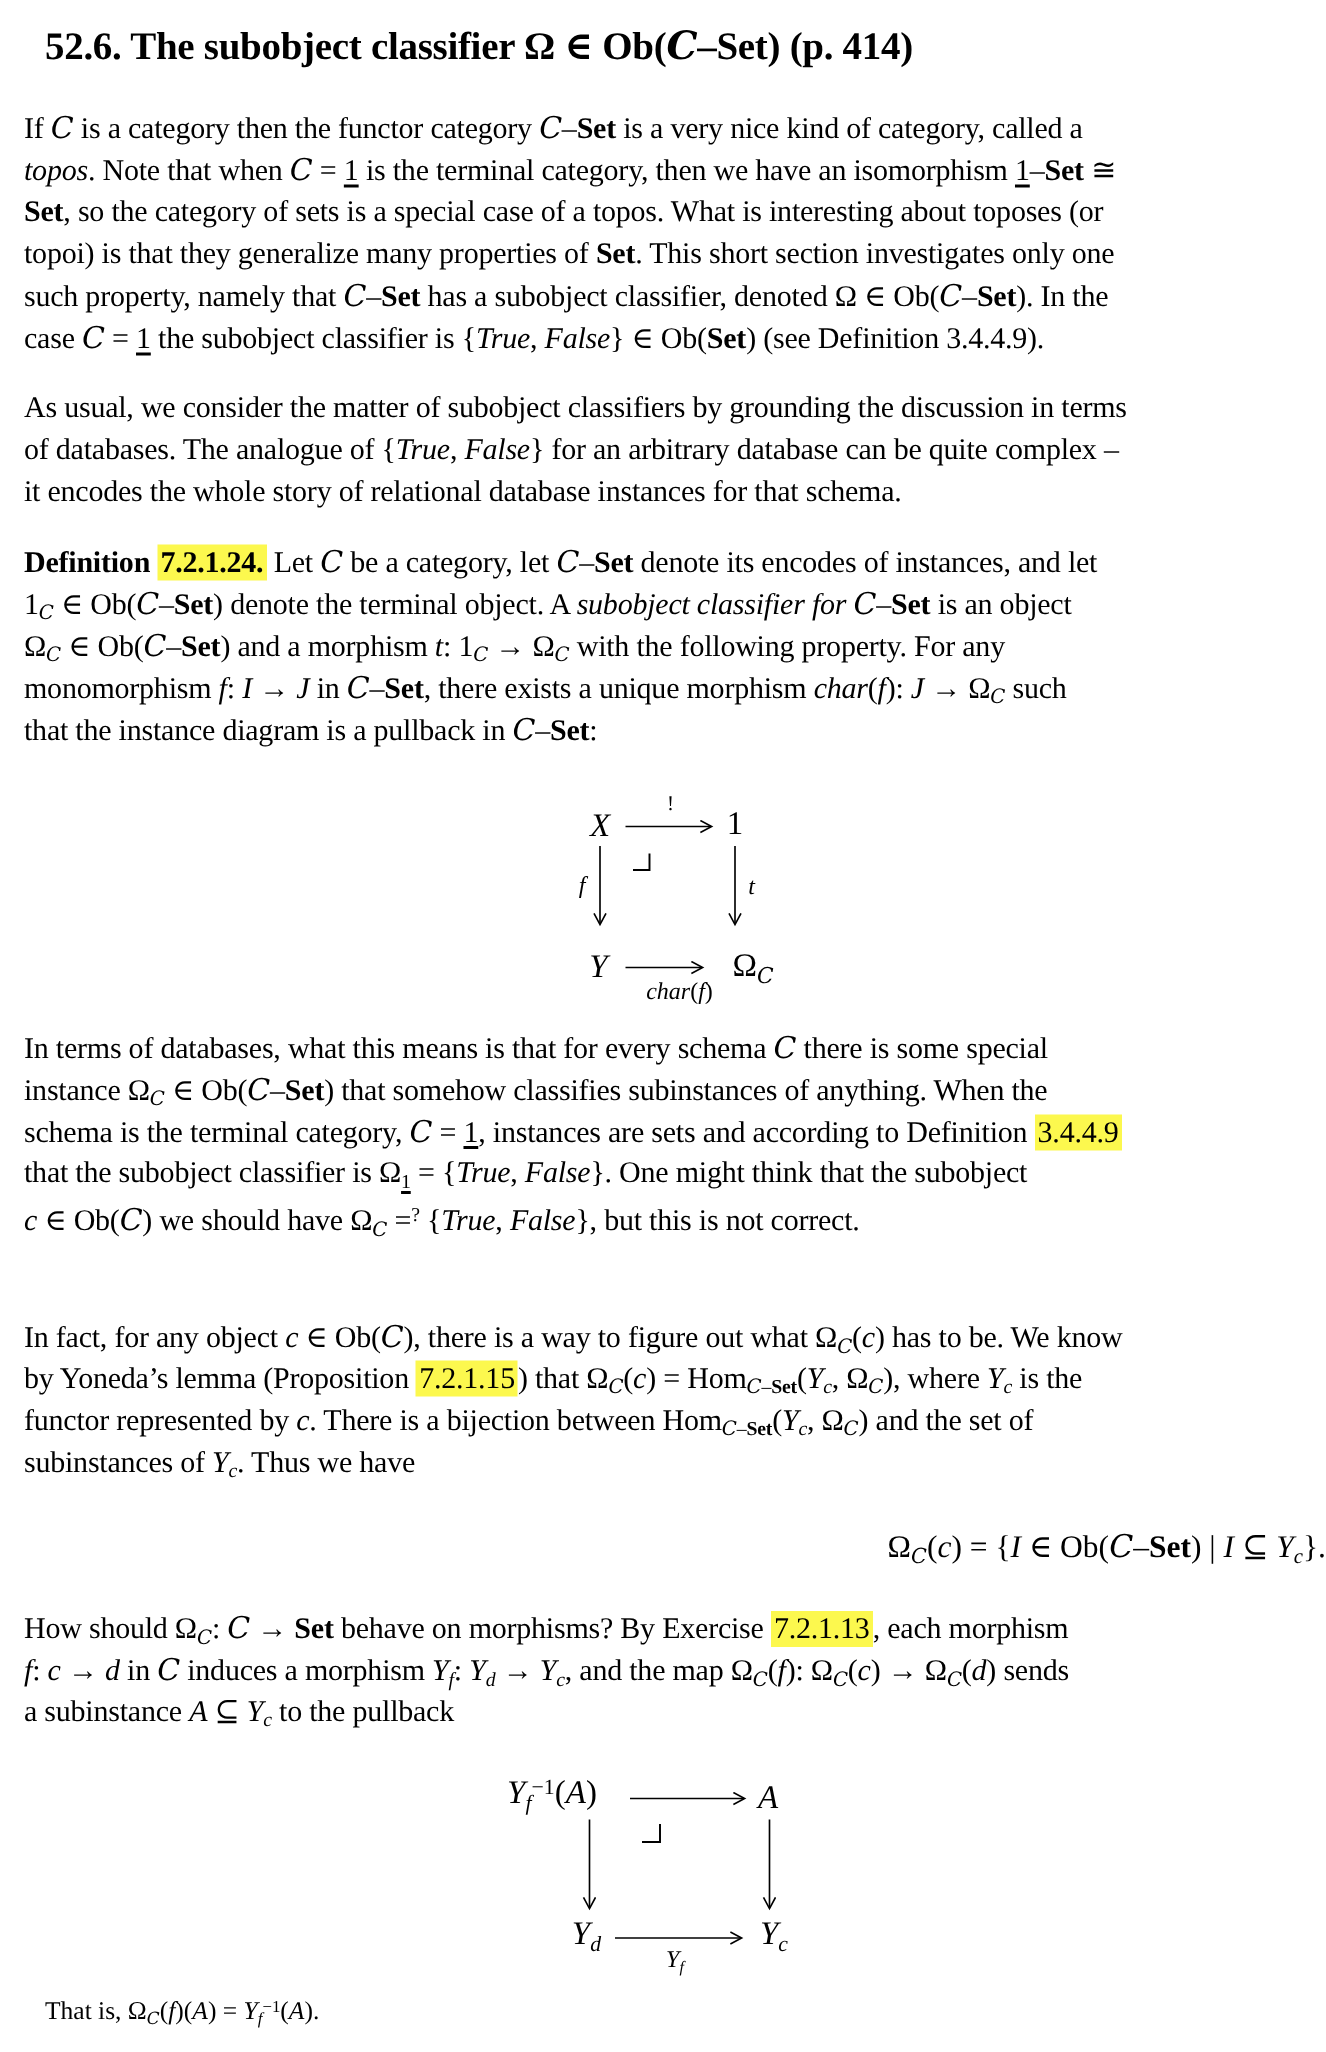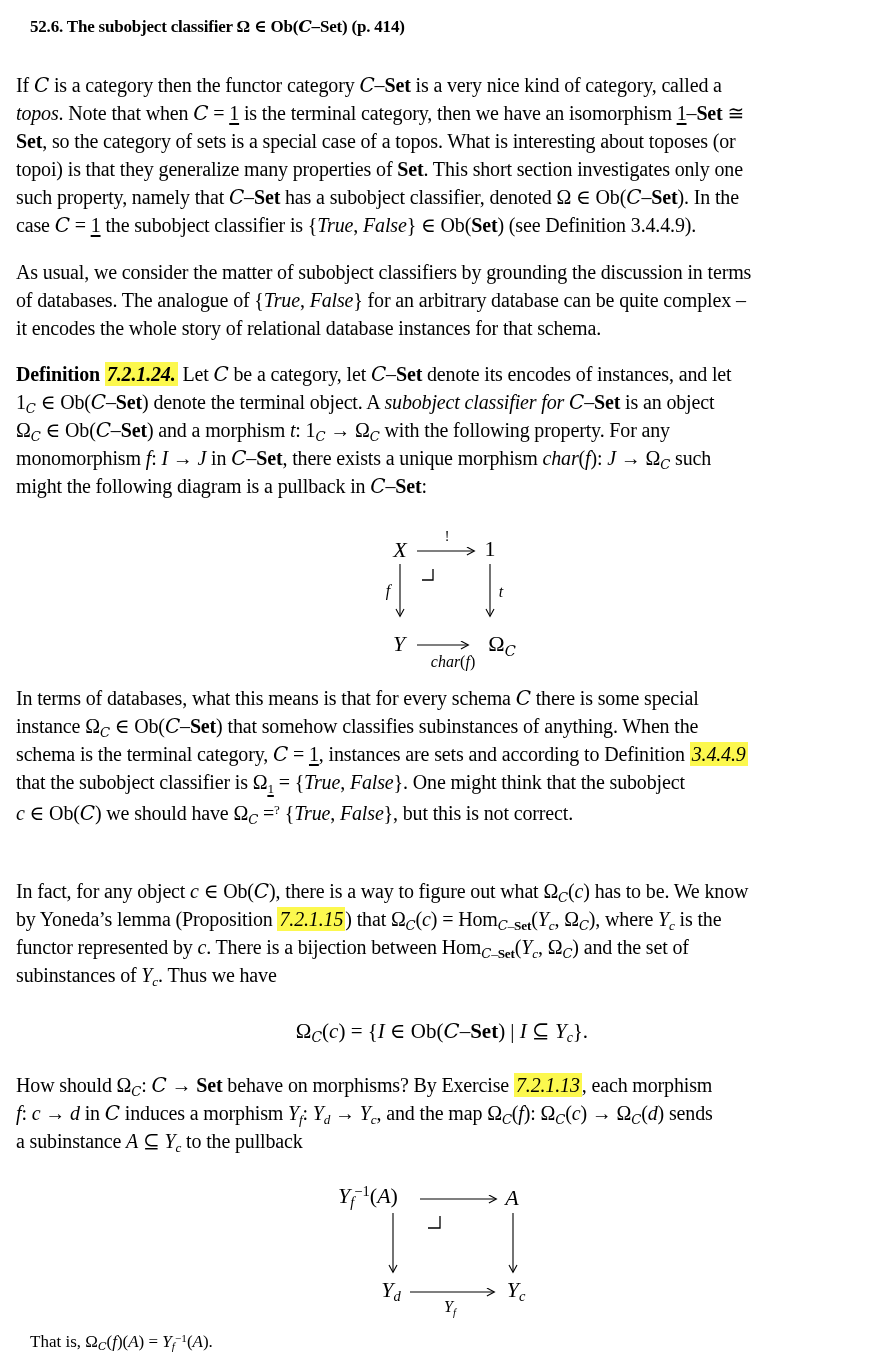--- a/index.html
+++ b/index.html
@@ -4,41 +4,41 @@
 <style>
   html,body{margin:0;padding:0;}
   body{
     width:884px;height:1368px;position:relative;overflow:hidden;
     background:var(--bg,#ffffff);color:var(--fg,#000000);
     font-family:"Liberation Serif","DejaVu Serif",serif;
   }
   .page{position:absolute;left:0;top:0;width:884px;height:1368px;}
   .title{
     position:absolute;left:30px;top:16px;width:830px;
-    font-size:17px;font-weight:bold;letter-spacing:-0.2px;
+    font-size:26px;font-weight:bold;letter-spacing:-0.2px;
   }
   .para{
     position:absolute;left:16px;width:834px;
     font-size:20px;letter-spacing:-0.15px;
   }
   .line{height:28px;line-height:28px;white-space:nowrap;}
   .equation{
-    position:absolute;left:0;width:884px;text-align:center;
+    position:absolute;left:0;width:884px;text-align:right;
     font-size:21px;line-height:30px;
   }
   .closing{
     position:absolute;left:30px;width:700px;
     font-size:17px;line-height:28px;
   }
   
   .b{font-weight:bold;}
   .i{font-style:italic;}
   .scr{font-style:italic;font-family:"DejaVu Serif","Liberation Serif",serif;}
   .u{text-decoration:underline;text-underline-offset:3px;text-decoration-thickness:1.5px;}
-  .hl{background:var(--hl,#fdfb52);padding:1px 2px;font-style:italic;}
+  .hl{background:var(--hl,#fdfb52);padding:1px 2px;}
   .sub{font-size:66%;vertical-align:-0.3em;}
   .sup{font-size:66%;vertical-align:0.45em;}
   .sub.u{text-underline-offset:2px;}
   
   .diagram{position:absolute;}
   .diagram svg{position:absolute;left:0;top:0;}
   .dnode{
     position:absolute;transform:translate(-50%,-50%);
     font-size:22px;font-style:normal;white-space:nowrap;
   }
@@ -67,21 +67,21 @@
   <div class="para" style="top:258px">
       <div class="line"><span>As usual, we consider the matter of subobject classifiers by grounding the discussion in terms</span></div>
       <div class="line"><span>of databases. The analogue of {</span><span class="i">True</span><span>, </span><span class="i">False</span><span>} for an arbitrary database can be quite complex –</span></div>
       <div class="line"><span>it encodes the whole story of relational database instances for that schema.</span></div>
     </div>
   <div class="para" style="top:360px">
       <div class="line"><span class="b">Definition </span><span class="b hl">7.2.1.24.</span><span> Let </span><span class="scr">C</span><span> be a category, let </span><span class="scr">C</span><span>–</span><span class="b">Set</span><span> denote its encodes of instances, and let</span></div>
       <div class="line"><span>1</span><span class="sub scr">C</span><span> ∈ Ob(</span><span class="scr">C</span><span>–</span><span class="b">Set</span><span>) denote the terminal object. A </span><span class="i">subobject classifier for </span><span class="scr">C</span><span>–</span><span class="b">Set</span><span> is an object</span></div>
       <div class="line"><span>Ω</span><span class="sub scr">C</span><span> ∈ Ob(</span><span class="scr">C</span><span>–</span><span class="b">Set</span><span>) and a morphism </span><span class="i">t</span><span>: 1</span><span class="sub scr">C</span><span> → Ω</span><span class="sub scr">C</span><span> with the following property. For any</span></div>
       <div class="line"><span>monomorphism </span><span class="i">f</span><span>: </span><span class="i">I</span><span> → </span><span class="i">J</span><span> in </span><span class="scr">C</span><span>–</span><span class="b">Set</span><span>, there exists a unique morphism </span><span class="i">char</span><span>(</span><span class="i">f</span><span>)</span><span>: </span><span class="i">J</span><span> → Ω</span><span class="sub scr">C</span><span> such</span></div>
-      <div class="line"><span>might the following diagram is a pullback in </span><span class="scr">C</span><span>–</span><span class="b">Set</span><span>:</span></div>
+      <div class="line"><span>that the instance diagram is a pullback in </span><span class="scr">C</span><span>–</span><span class="b">Set</span><span>:</span></div>
     </div>
 
   <div class="diagram" style="left:360px;top:528px;width:200px;height:150px">
     <svg width="200" height="150">
       <defs>
         <marker id="ah1" markerWidth="10" markerHeight="10" refX="7.6" refY="4.5" orient="auto" markerUnits="userSpaceOnUse">
           <path d="M0.5,0.5 L8,4.5 L0.5,8.5" fill="none" stroke="#000" stroke-width="1.1"></path>
         </marker>
       </defs>
       <line class="arr" x1="57" y1="23" x2="114" y2="23" marker-end="url(#ah1)"></line>

